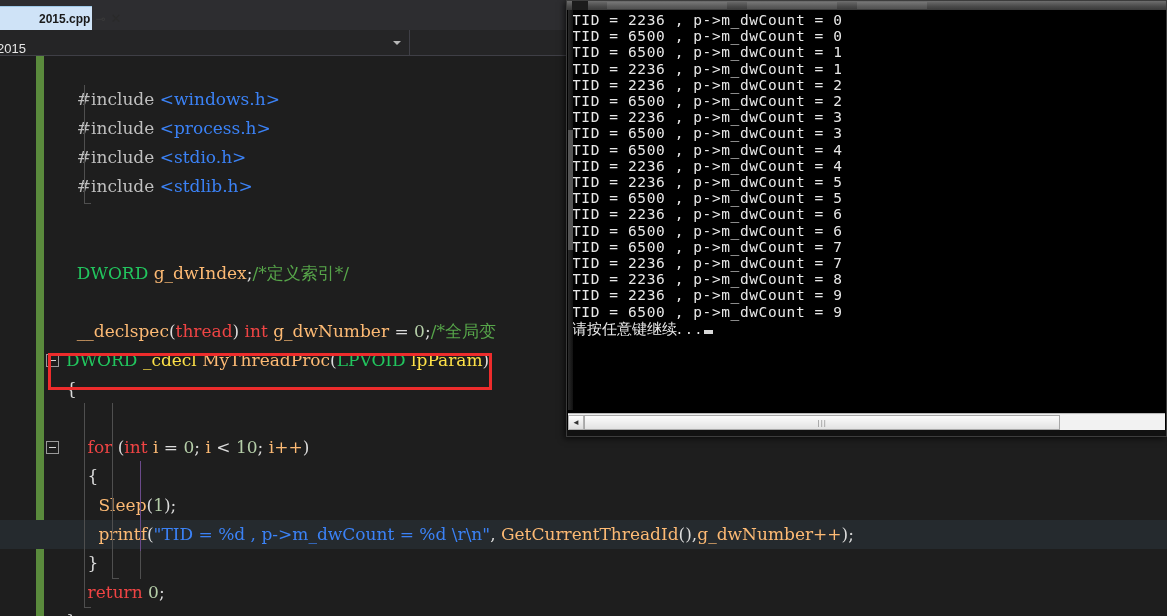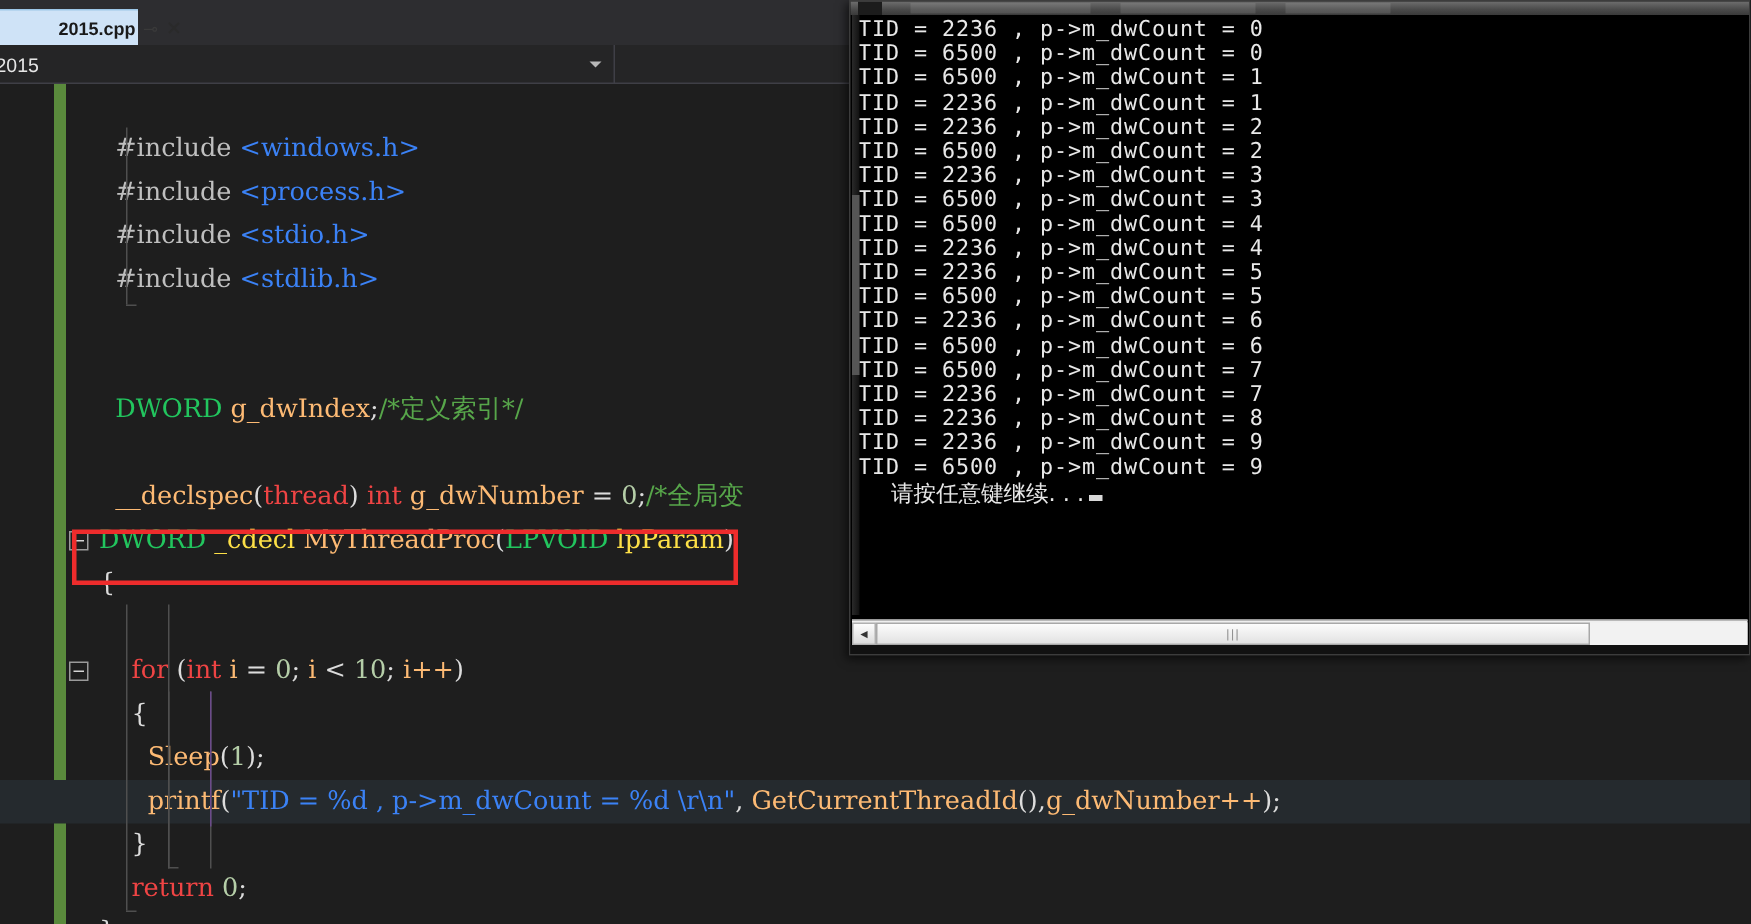--- a/index.html
+++ b/index.html
@@ -51,21 +51,21 @@
   }
   .nav-combo {
     position: relative;
     display: flex; align-items: center;
     height: 26px;
     color: #e6e6e6; font-size: 13px;
     font-family: "Liberation Sans", sans-serif;
     border-right: 1px solid #3f3f46;
     padding-left: 3px;
   }
-  #nav-combo-left { width: 410px; }
+  #nav-combo-left { width: 410px; align-items: flex-end; }
   #nav-combo-left .combo-text { margin-left: -6px; }
   #nav-combo-right { width: 260px; padding-left: 12px; border-right: none; }
   .combo-arrow {
     position: absolute; right: 8px; top: 50%; transform: translateY(-50%);
     width: 0; height: 0;
     border-left: 4px solid transparent;
     border-right: 4px solid transparent;
     border-top: 4px solid #b8b8b8;
   }
 
@@ -180,21 +180,20 @@
     line-height: 16.2px;
     letter-spacing: 0.6px;
     white-space: pre;
   }
   .console-prompt {
     color: #e8e8e8;
     font-family: "DejaVu Sans", sans-serif;
     font-size: 15px;
     line-height: 18px;
     white-space: pre;
-    margin-left: 22px;
   }
   .console-cursor {
     display: inline-block;
     width: 9px; height: 4px;
     background: #d8d8d8;
     vertical-align: baseline;
     margin-left: 3px;
   }
   
   #console-vscroll {

